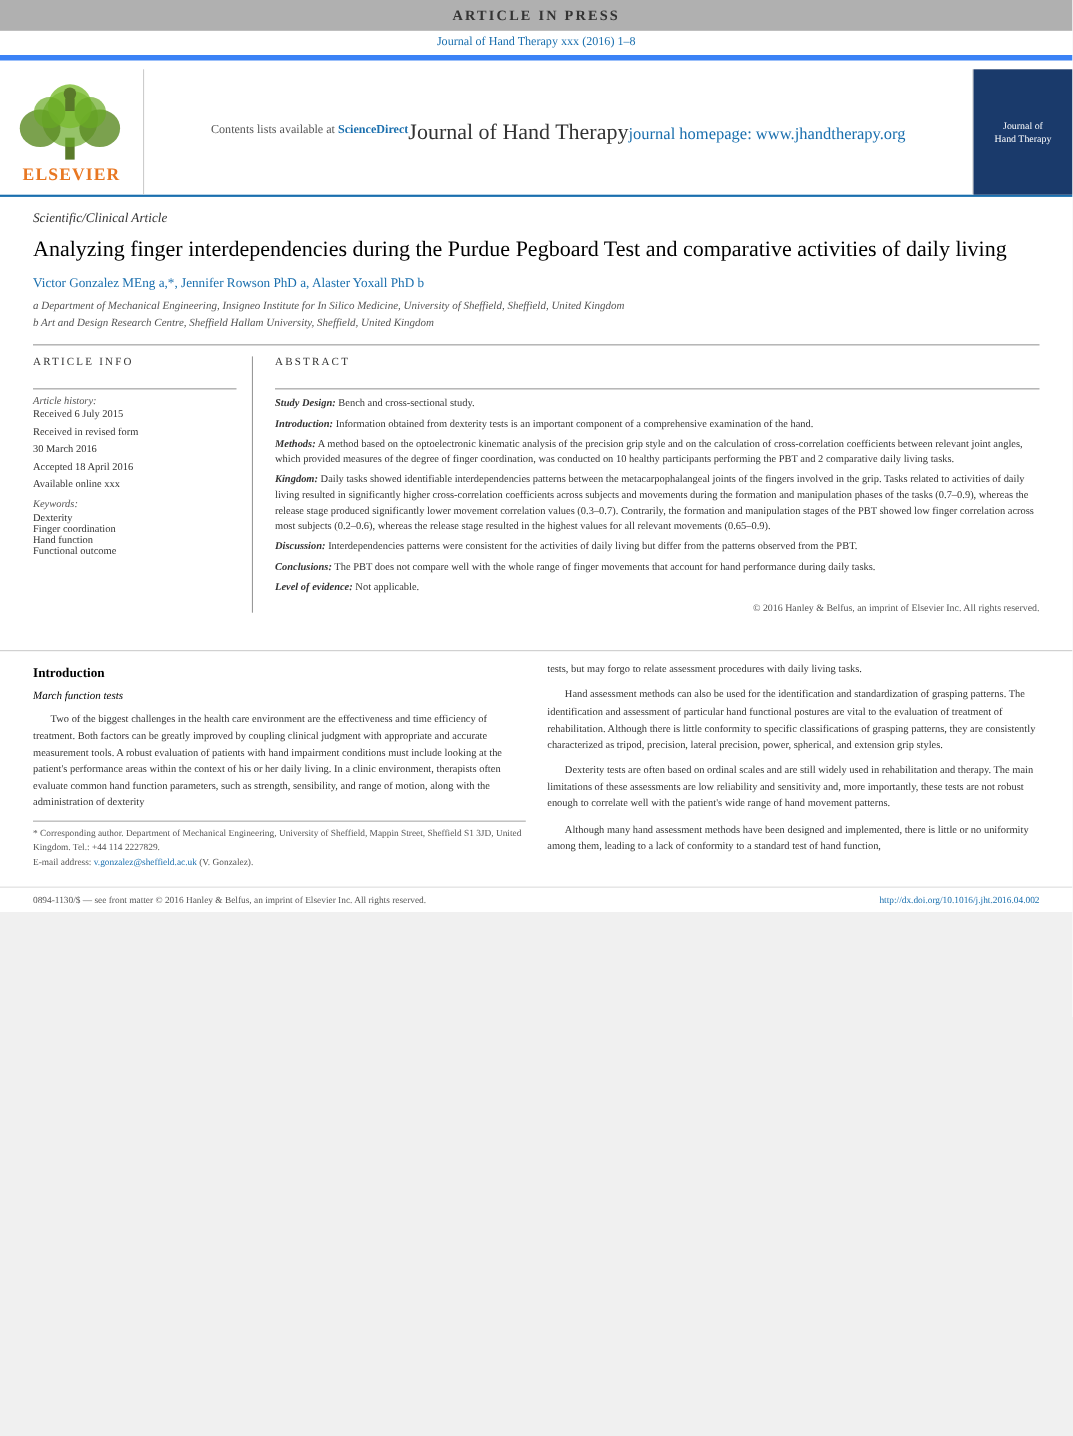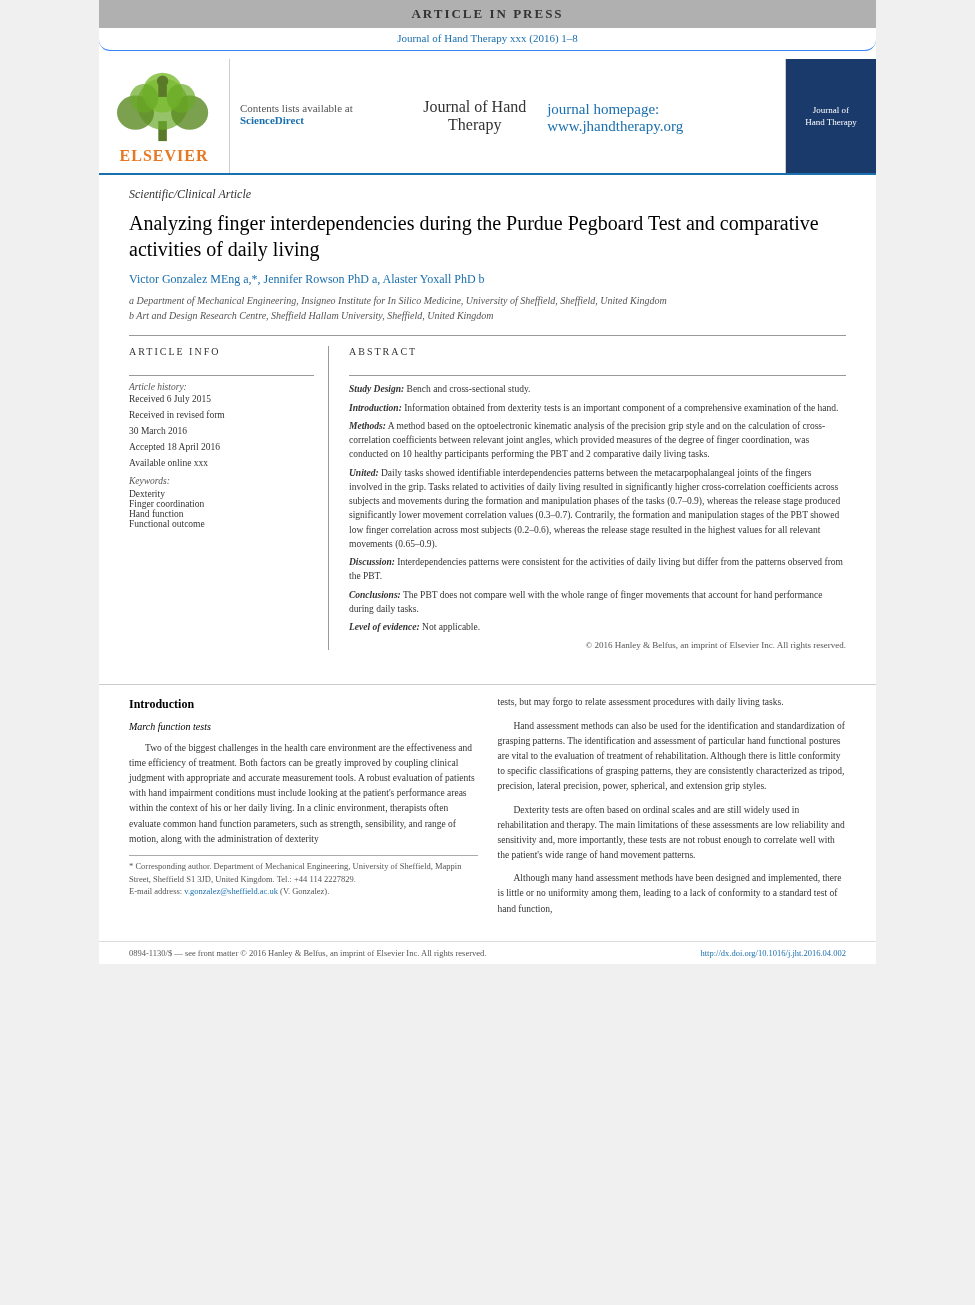--- a/index.html
+++ b/index.html
@@ -4,42 +4,41 @@
   <style>
     * { margin: 0; padding: 0; box-sizing: border-box; }
     body {
       font-family: 'Times New Roman', Times, serif;
       background: #f0f0f0;
       display: flex;
       justify-content: center;
       padding: 0;
     }
     .page {
-      width: 777px;
+      width: 975px;
       background: #fff;
       position: relative;
     }
     
     .aip-banner {
       background: #b0b0b0;
       text-align: center;
       padding: 6px 0;
       font-size: 13px;
       font-weight: bold;
       letter-spacing: 2px;
       color: #333;
     }
     
     .journal-cite {
       text-align: center;
       font-size: 11px;
       color: #1a6fae;
       padding: 4px 0 6px 0;
-      border-bottom: 1px solid #3b82f6;
-      border-radius: 11px;
+      border-bottom: 5px solid #3b82f6;
     }
     
     .header-area {
       display: flex;
       align-items: stretch;
       border-bottom: 2px solid #1a6fae;
       padding: 8px 0 0 0;
     }
     .header-left {
       width: 130px;
@@ -70,21 +69,21 @@
     .sciencedirect-line {
       font-size: 11px;
       color: #555;
       margin-bottom: 4px;
     }
     .sciencedirect-link {
       color: #1a6fae;
       font-weight: bold;
     }
     .journal-title {
-      font-size: 16px;
+      font-size: 20px;
       color: #333;
       text-align: center;
       margin: 4px 0;
     }
     .journal-homepage {
       font-size: 15px;
       color: #555;
       margin-top: 4px;
     }
     .journal-homepage span {
@@ -351,21 +350,21 @@
           <span>Information obtained from dexterity tests is an important component of a comprehensive examination of the hand.</span>
         </div>
 
 
         <div class="abstract-text">
           <span class="label">Methods:</span>
           <span>A method based on the optoelectronic kinematic analysis of the precision grip style and on the calculation of cross-correlation coefficients between relevant joint angles, which provided measures of the degree of finger coordination, was conducted on 10 healthy participants performing the PBT and 2 comparative daily living tasks.</span>
         </div>
 
         <div class="abstract-text">
-          <span class="label">United:</span>
+          <span class="label">Kingdom:</span>
           <span>Daily tasks showed identifiable interdependencies patterns between the metacarpophalangeal joints of the fingers involved in the grip. Tasks related to activities of daily living resulted in significantly higher cross-correlation coefficients across subjects and movements during the formation and manipulation phases of the tasks (0.7–0.9), whereas the release stage produced significantly lower movement correlation values (0.3–0.7). Contrarily, the formation and manipulation stages of the PBT showed low finger correlation across most subjects (0.2–0.6), whereas the release stage resulted in the highest values for all relevant movements (0.65–0.9).</span>
         </div>
 
         <div class="abstract-text">
           <span class="label">Discussion:</span>
           <span>Interdependencies patterns were consistent for the activities of daily living but differ from the patterns observed from the PBT.</span>
         </div>
 
         <div class="abstract-text">
           <span class="label">Conclusions:</span>

